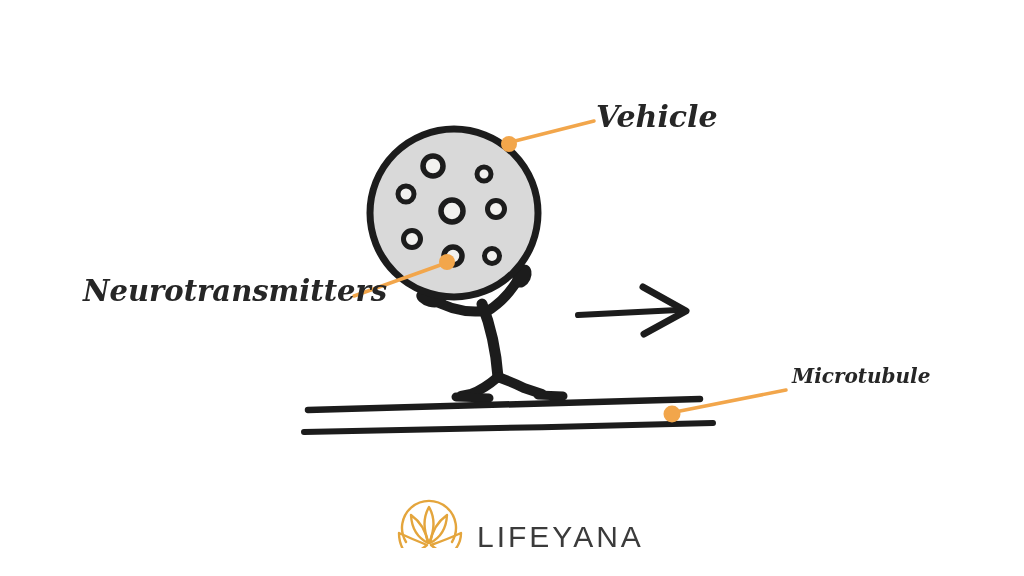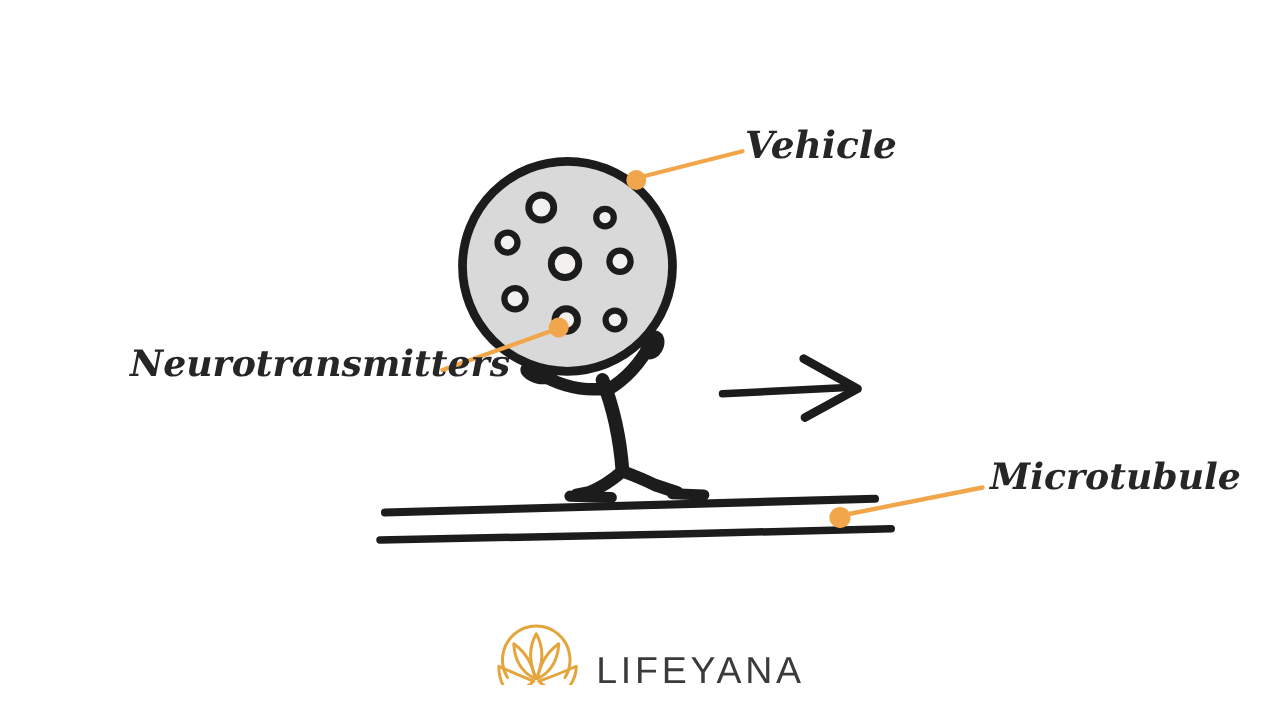--- a/index.html
+++ b/index.html
@@ -28,22 +28,22 @@
   .callout-dot  { fill: var(--accent, #f2a64b); stroke: none; }
   .script-label {
     position: absolute;
     font-family: "DejaVu Serif", serif;
     font-style: italic;
     font-weight: 700;
     color: #262626;
     white-space: nowrap;
   }
   .label-vehicle        { left: 596px; top: 99px;  font-size: 30px; }
-  .label-neuro          { left: 104px;  top: 274px; font-size: 29px; }
-  .label-microtubule    { left: 792px; top: 364px; font-size: 29px; }
+  .label-neuro          { left: 83px;  top: 274px; font-size: 29px; }
+  .label-microtubule    { left: 792px; top: 364px; font-size: 20px; }
   .brand {
     position: absolute;
     left: 396px;
     top: 493px;
     display: flex;
     align-items: center;
     gap: 13px;
   }
   .brand .lotus-svg { display: block; }
   .lotus-line { stroke: var(--gold, #e4a53c); fill: none; stroke-width: 2.4; stroke-linecap: round; stroke-linejoin: round; }

